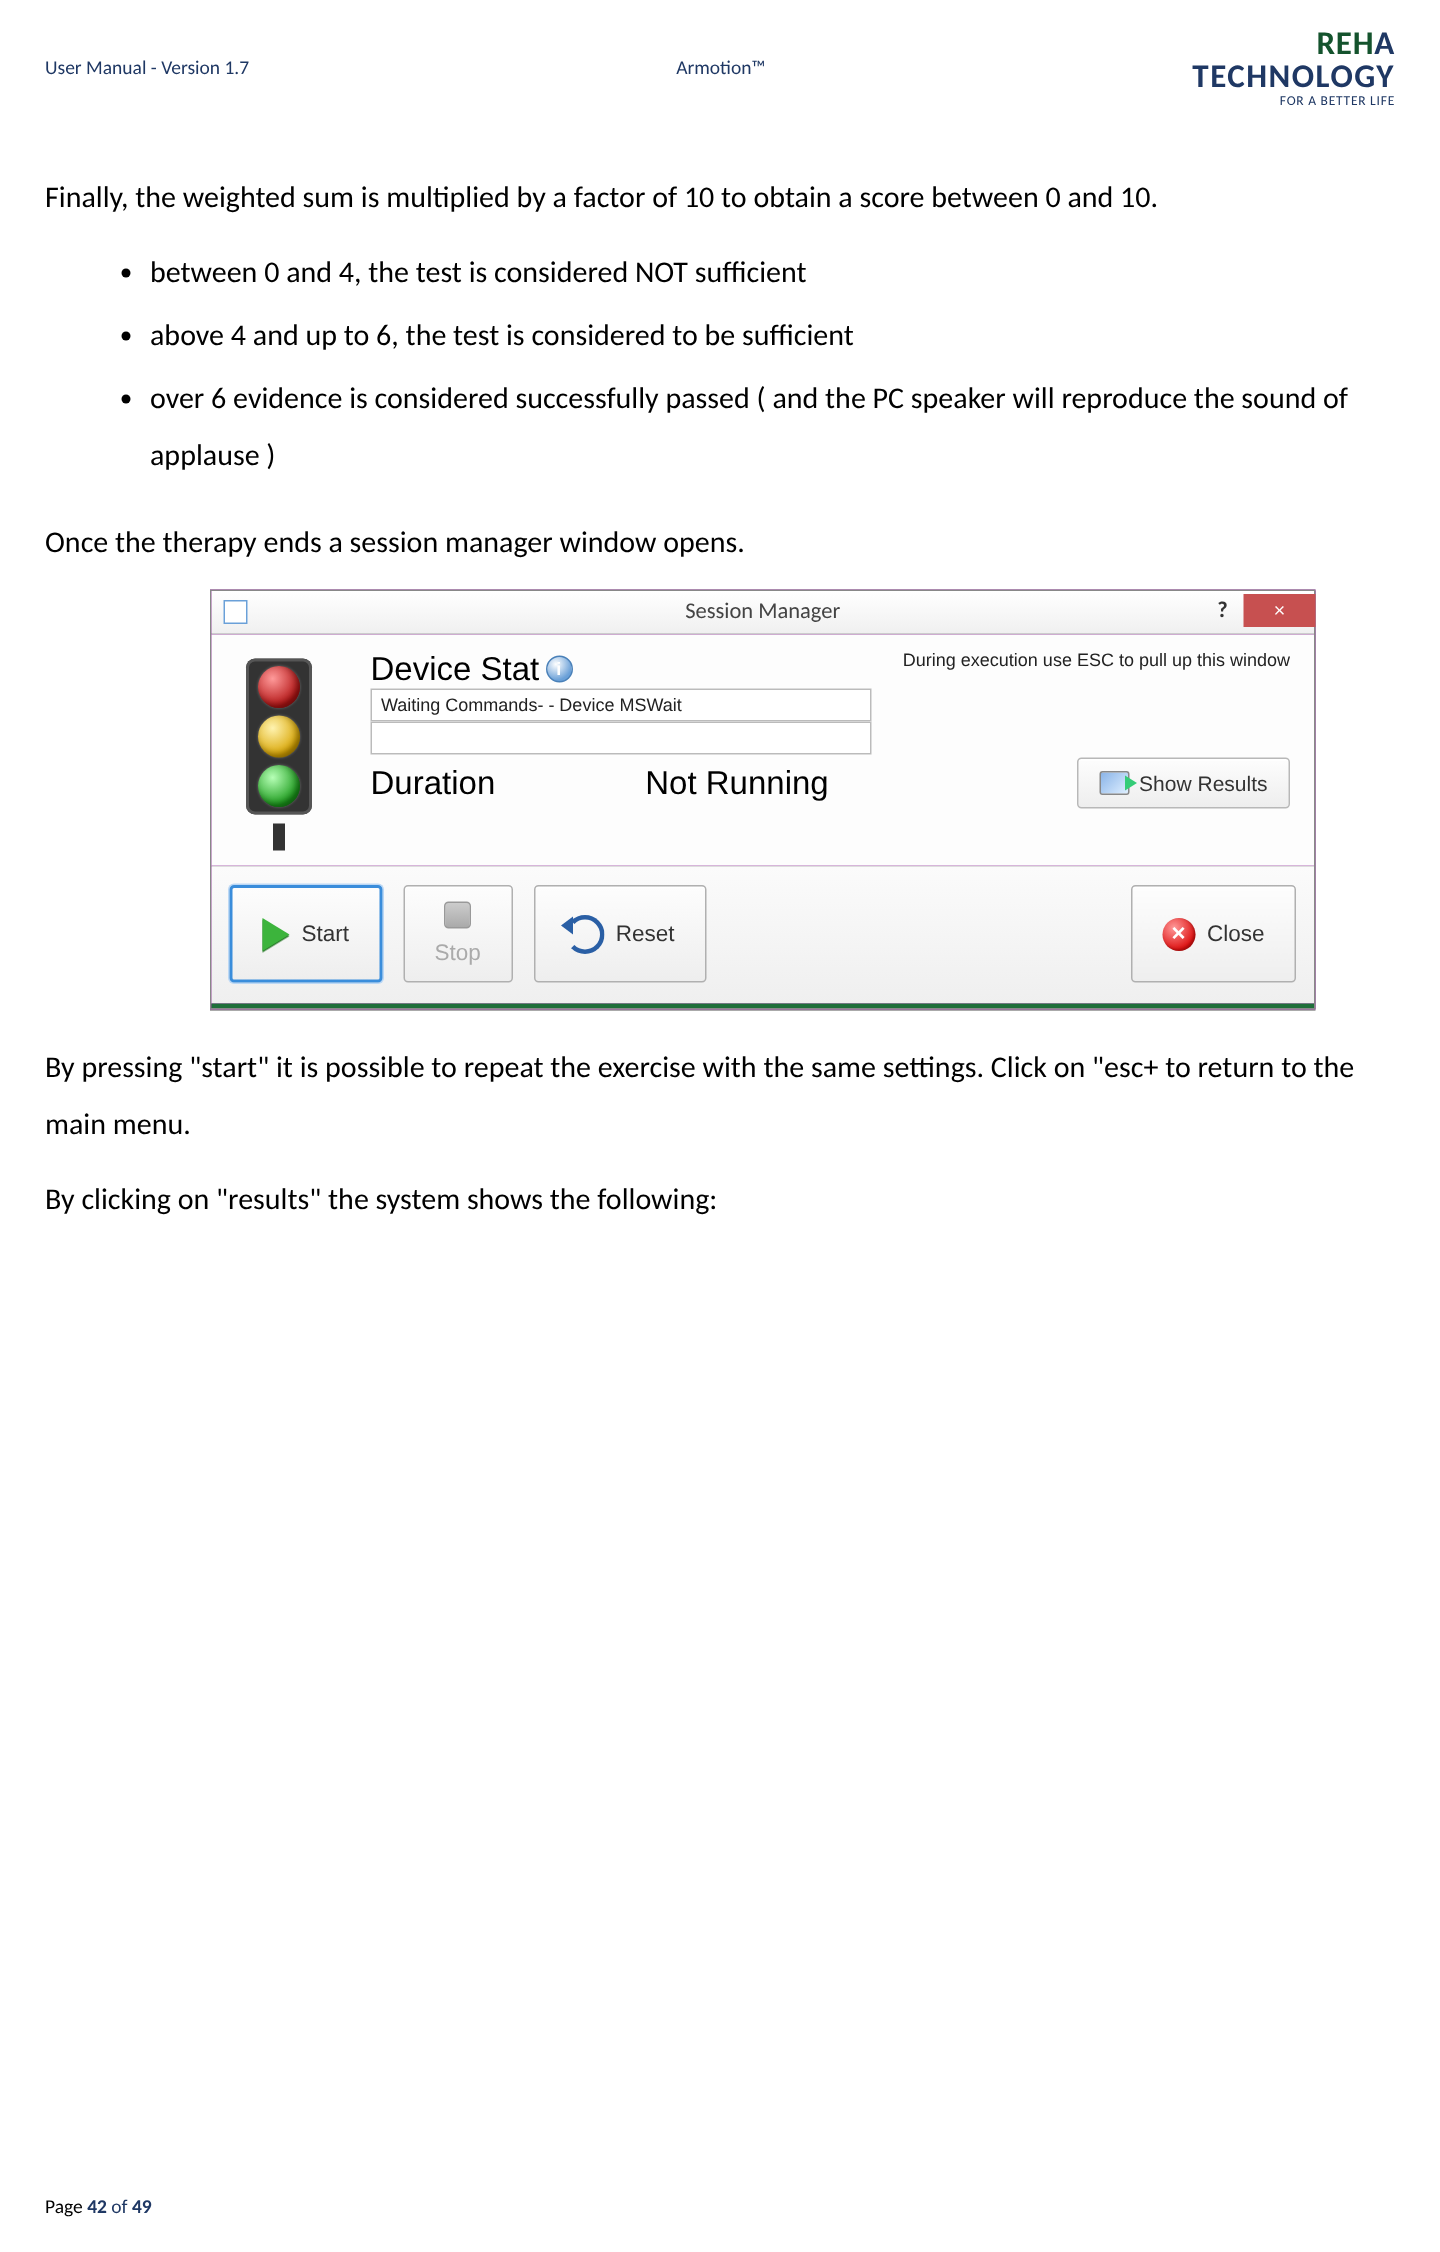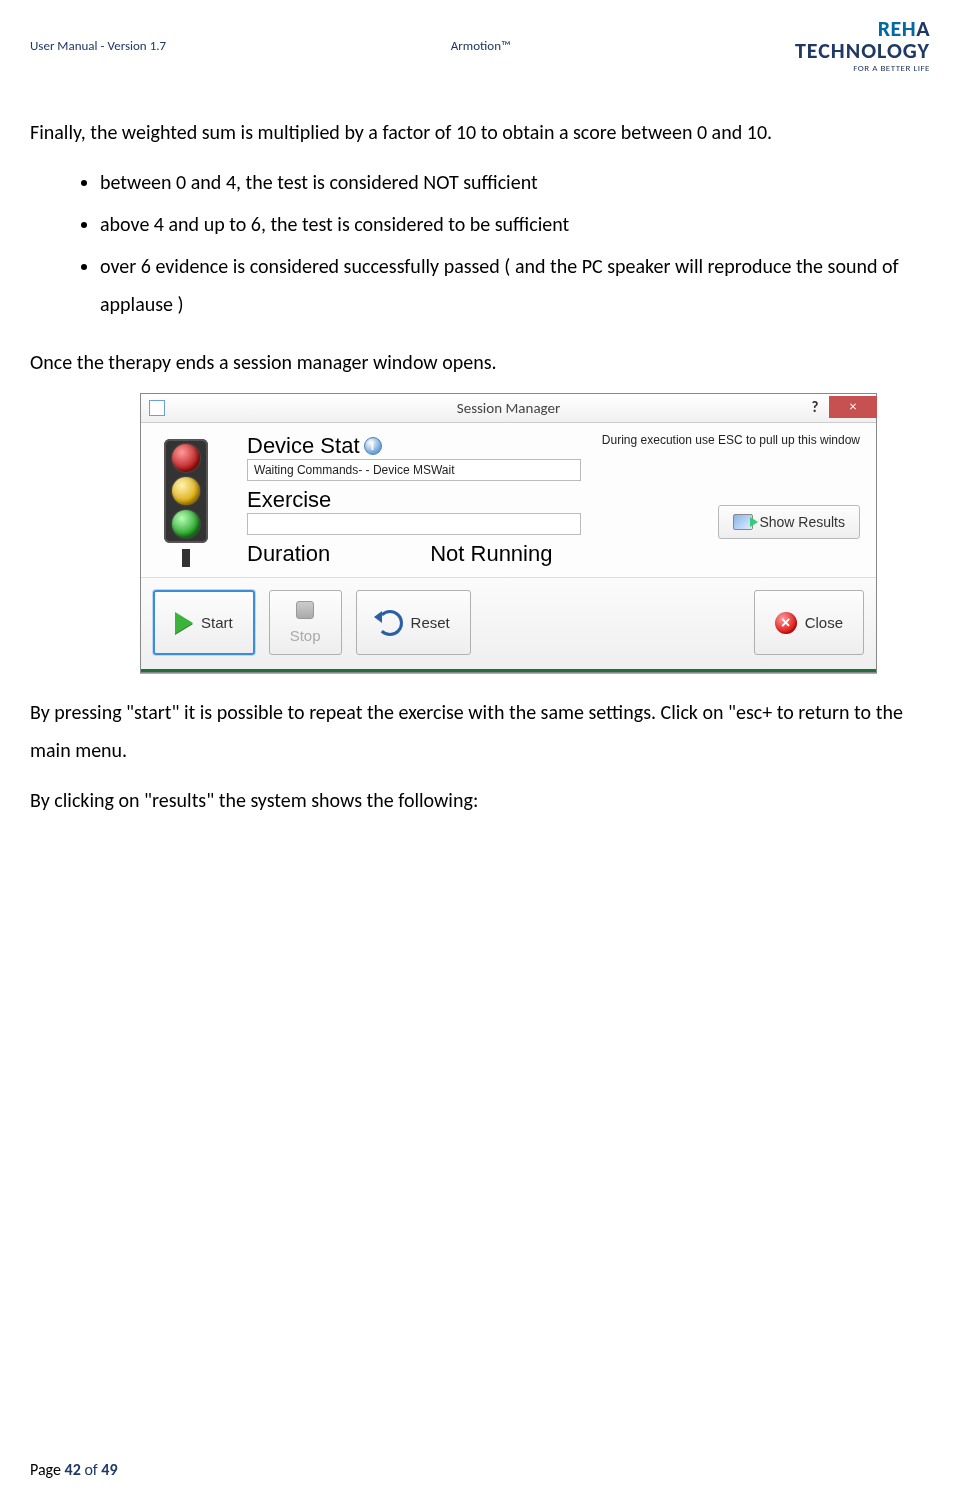--- a/index.html
+++ b/index.html
@@ -20,21 +20,21 @@
     display: flex;
     align-items: center;
     font-size: 13px;
     color: #1f3864;
     margin-bottom: 40px;
   }
   .header-left { color: #1f3864; }
   .header-center { color: #1f3864; text-align: center; flex: 1; }
   .header-right { text-align: right; }
   .logo-reha { color: #1f3864; font-weight: bold; font-size: 22px; letter-spacing: 0.5px; line-height: 1; }
-  .logo-reha .r { color: #0369a1; }
+  .logo-reha .r { color: #14532d; }
   .logo-tag { color: #1f3864; font-size: 9px; letter-spacing: 0.5px; }
   .body-text { font-size: 20px; line-height: 1.9; color: #000; }
   .body-text p { margin: 0 0 12px 0; }
   ul.bullets { margin: 6px 0 20px 0; padding-left: 70px; }
   ul.bullets li { font-size: 20px; line-height: 1.9; margin-bottom: 4px; list-style-type: disc; }
   .figure { margin: 10px 0 20px 110px; width: 735px; border: 1px solid #888; background: #a21caf; box-shadow: 0 1px 0 #aaa; }
   .titlebar {
     height: 28px;
     background: linear-gradient(#fff,#f0f0f0);
     border-bottom: 1px solid #ccc;
@@ -132,21 +132,21 @@
   .play-icon { width:0;height:0;border-top:11px solid transparent;border-bottom:11px solid transparent;border-left:18px solid #3cb43c; filter: drop-shadow(0 1px 0 #2a7a2a);}
   .stop-icon { width:16px;height:16px;background: linear-gradient(#ccc,#aaa); border-radius:3px; border:1px solid #999;}
   .reset-icon { width:20px;height:20px;border:3px solid #2a5fa5;border-left-color:transparent;border-radius:50%;position:relative;}
   .reset-icon::after{content:"";position:absolute;left:-6px;top:-2px;width:0;height:0;border-top:6px solid transparent;border-bottom:6px solid transparent;border-right:8px solid #2a5fa5;}
   .close-icon { width:22px;height:22px;border-radius:50%;background:radial-gradient(circle at 35% 30%,#ff9a9a,#d11 70%);display:flex;align-items:center;justify-content:center;color:#fff;font-weight:bold;font-size:16px;box-shadow: inset -1px -1px 2px rgba(0,0,0,0.3);}
   .spacer { flex: 1; }
   .footer {
     position: absolute;
     bottom: 22px;
     left: 30px;
-    font-size: 16px;
+    font-size: 13px;
     color: #000;
   }
   .footer .pn { color: #1f3864; font-weight: bold; }
   .footer .of { color: #1f3864; }
 </style>
 </head>
 <body>
 
 <div class="page">
 
@@ -193,21 +193,20 @@
       </div>
 
       <div class="sm-main">
         <div class="sm-row1">
           <div class="sm-left">
             <div class="lbl">
               <span>Device Stat</span>
               <span class="info-icon">i</span>
             </div>
             <div class="fld">Waiting Commands- - Device MSWait</div>
-            <div class="lbl" style="margin-top:6px;">Exercise</div>
             <div class="fld fld-empty"></div>
             <div class="dur-row">
               <span>Duration</span>
               <span>Not Running</span>
             </div>
           </div>
           <div class="sm-right">
             <div class="hint">During execution use ESC to pull up this window</div>
             <div class="show-results-btn">
               <span class="sr-icon"></span>

